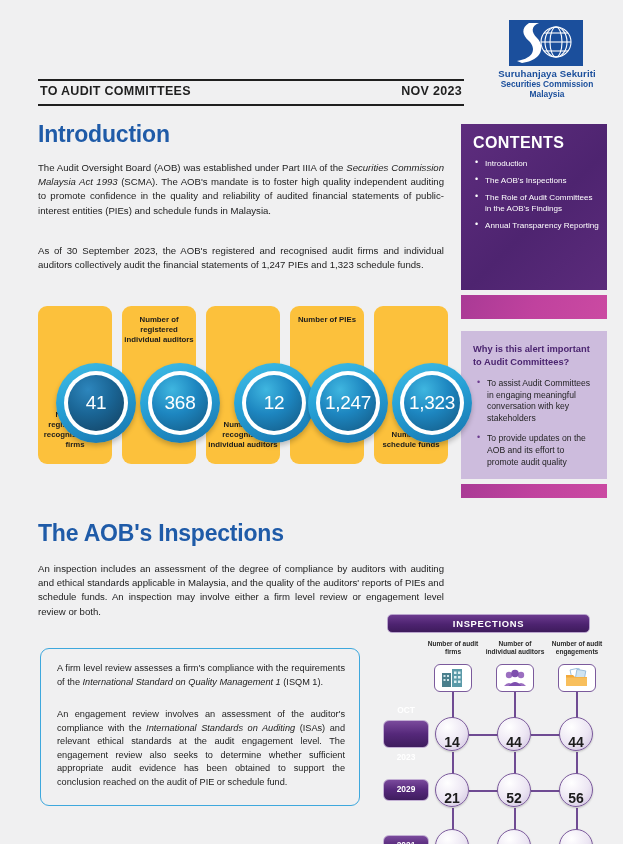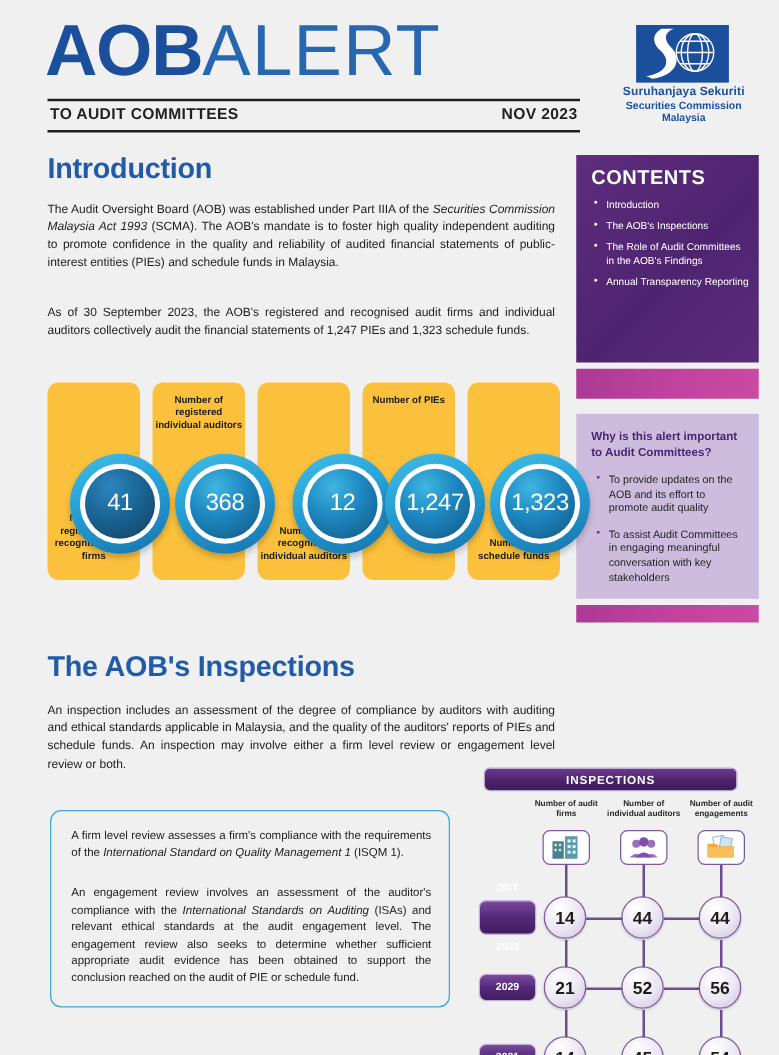--- a/index.html
+++ b/index.html
@@ -203,33 +203,30 @@
   }
   .year-pill span {
     color: #fff; font-size: 8.4px; font-weight: bold; line-height: 9.6px;
   }
   .year-pill.tall { height: 28px; }
   .num-circle {
     position: absolute; width: 34px; height: 34px; border-radius: 50%;
     border: 1.3px solid #7b5a9c;
     background: radial-gradient(circle at 36% 28%, #ffffff 0%, #ece6f3 55%, #cdbfdd 100%);
     box-shadow: 0 1px 2px rgba(0,0,0,.2);
-    display: flex; align-items: center; justify-content: center;
+    display: flex; align-items: flex-end; justify-content: center;
   }
   .num-circle span { font-size: 14px; font-weight: bold; color: #1c1c1c; }
 </style>
 </head>
 <body>
 
 <div id="page">
 
   <div id="header">
-    <div class="hdr-title">
-      <span class="aob">AOB</span><span class="alert">ALERT</span>
-    </div>
     <div class="hdr-rule-top"></div>
     <div class="hdr-sub">TO AUDIT COMMITTEES</div>
     <div class="hdr-date">NOV 2023</div>
     <div class="hdr-rule-bot"></div>
 
     <div id="sc-logo">
       <div class="sc-mark">
         <svg width="74" height="46" viewBox="0 0 74 46">
           <rect x="0" y="0" width="74" height="46" fill="#1b4f9c"></rect>
           <circle cx="47" cy="22" r="15" fill="none" stroke="#ffffff" stroke-width="1.1"></circle>
@@ -258,22 +255,22 @@
       <li>The AOB's Inspections</li>
       <li>The Role of Audit Committees in the AOB's Findings</li>
       <li>Annual Transparency Reporting</li>
     </ul>
   </div>
   <div id="bar-magenta-1"></div>
 
   <div id="whybox">
     <h4>Why is this alert important to Audit Committees?</h4>
     <ul>
+      <li>To assist Audit Committees in engaging meaningful conversation with key stakeholders</li>
       <li>To provide updates on the AOB and its effort to promote audit quality</li>
-      <li>To assist Audit Committees in engaging meaningful conversation with key stakeholders</li>
     </ul>
   </div>
   <div id="bar-magenta-2"></div>
 
   <div id="stats">
     <svg class="ribbon" width="410" height="56" viewBox="0 0 410 56">
       <path d="M0 40 C 25 40, 30 8, 58 8 C 86 8, 90 46, 118 46 C 146 46, 150 8, 178 8 C 206 8, 210 46, 238 46 C 266 46, 270 8, 298 8 C 326 8, 330 46, 358 46 C 386 46, 392 26, 410 22" fill="none" stroke="#dcdcdc" stroke-width="16" stroke-linecap="round"></path>
     </svg>
 
     <div class="stat-card up" style="left:0px;">

